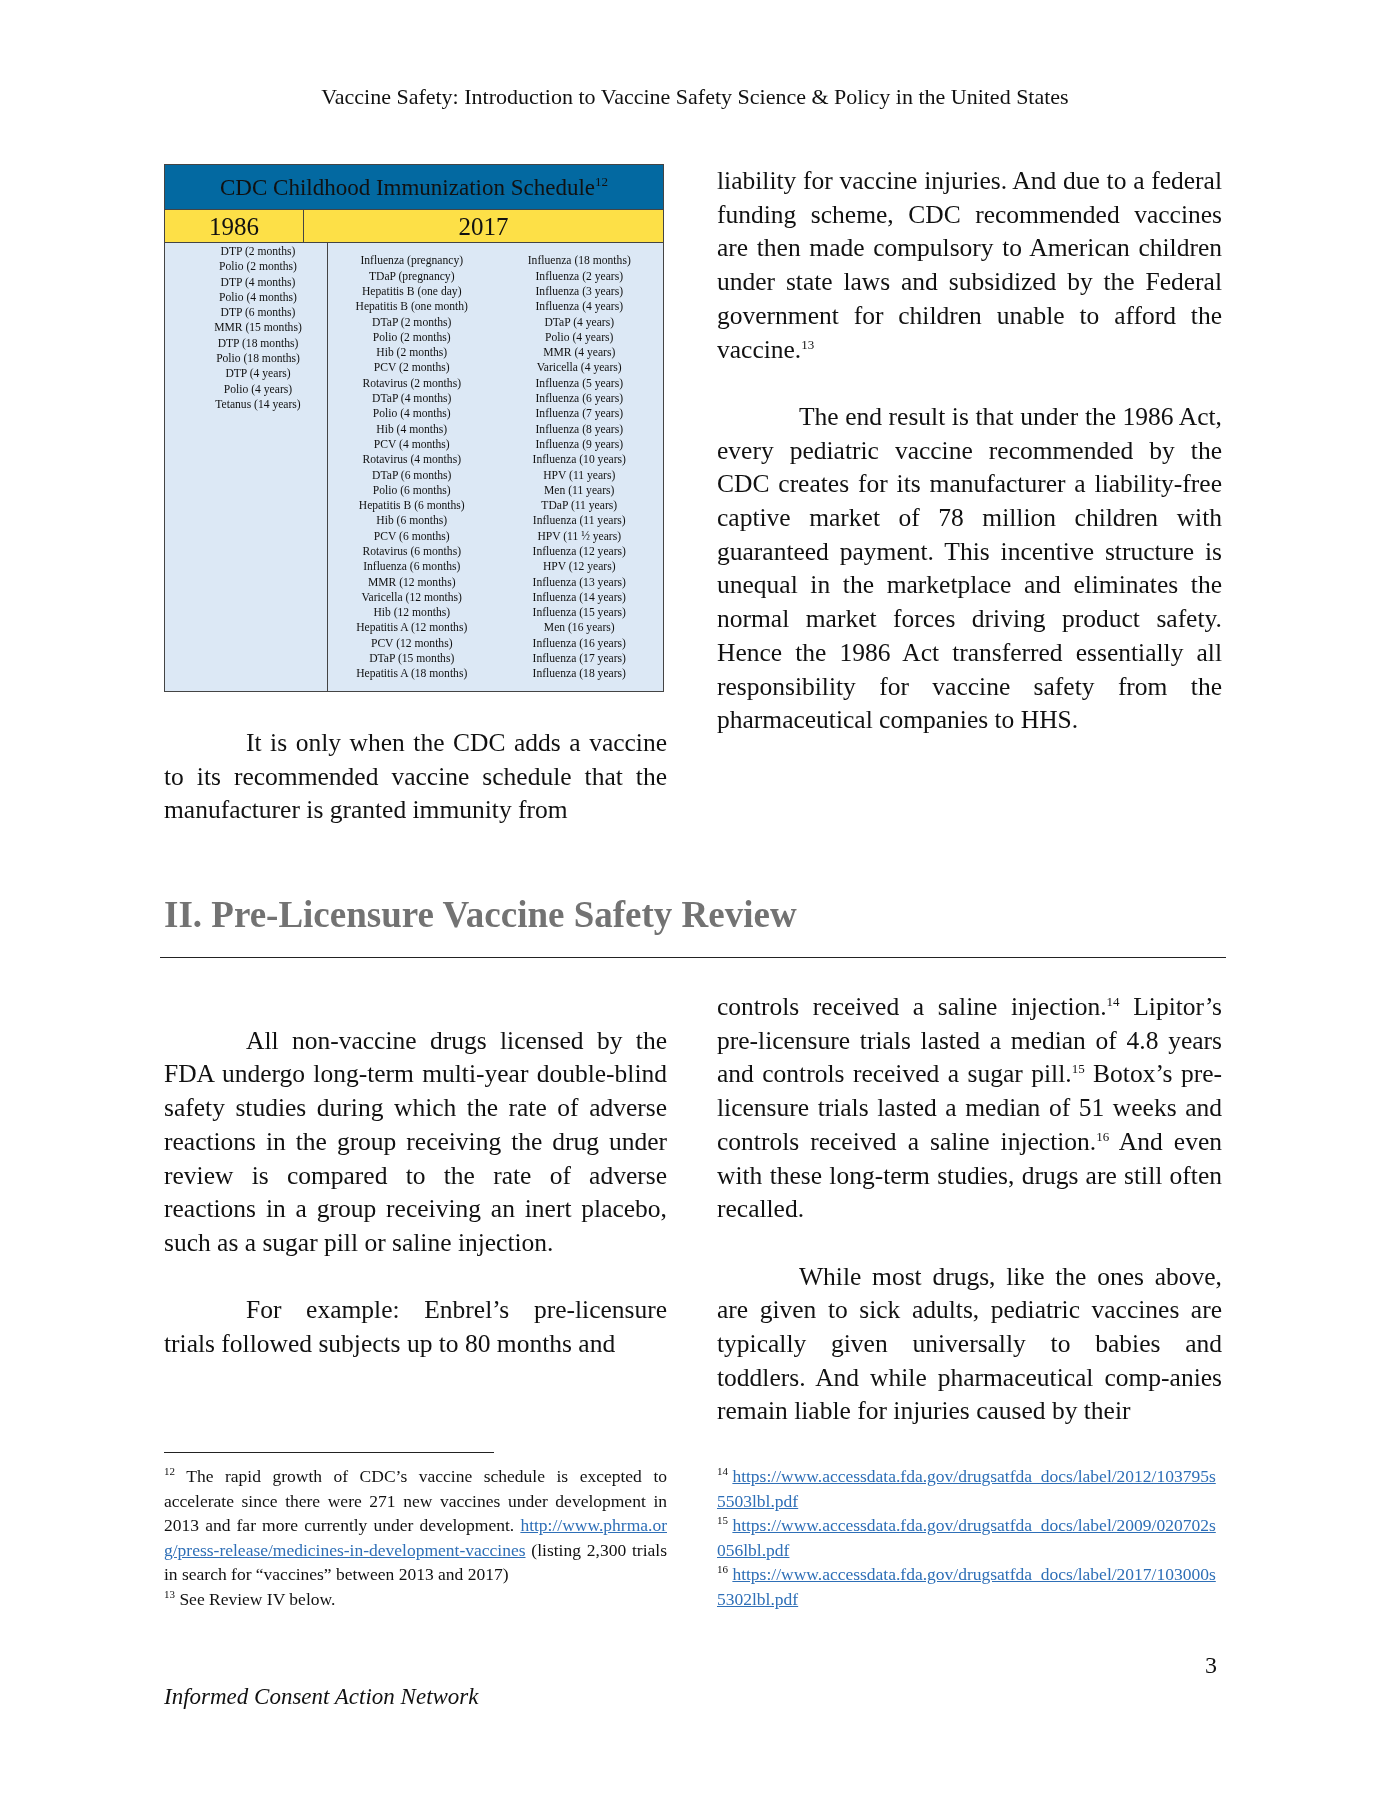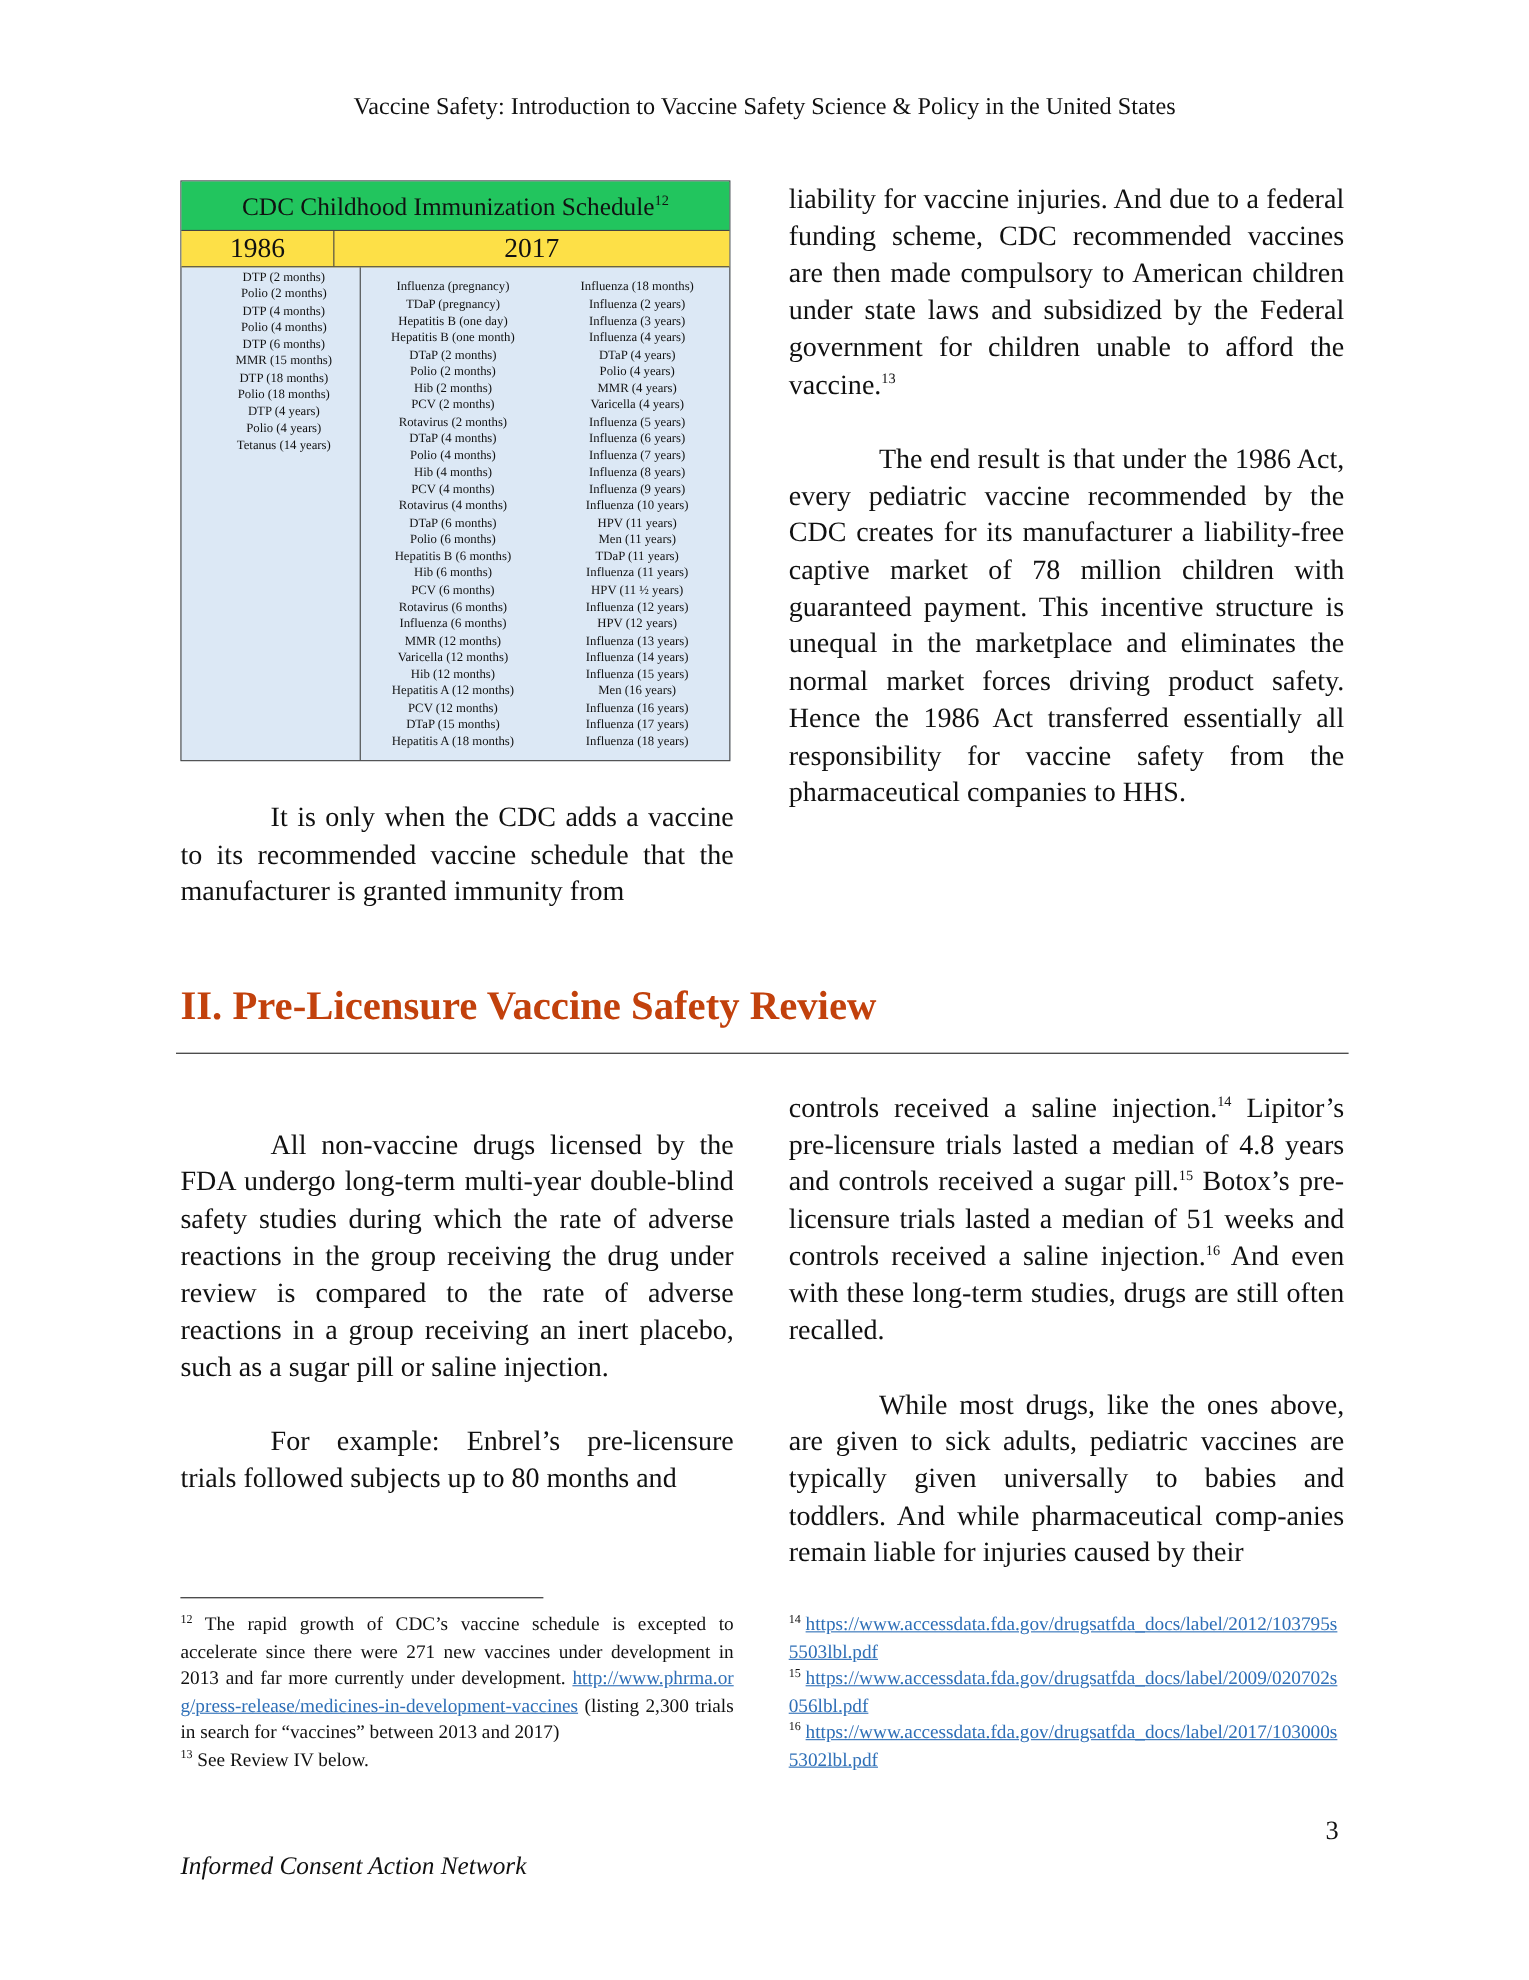--- a/index.html
+++ b/index.html
@@ -8,36 +8,36 @@
   #running-header{position:absolute;top:84px;left:0;width:1390px;text-align:center;
        font-family:"Liberation Serif",serif;font-size:22px;}
   .col{position:absolute;font-family:"Liberation Serif",serif;font-size:25.5px;line-height:33.7px;text-align:justify;}
   .col p{margin:0;}
   .indent{text-indent:82px;}
   .gap{height:33.7px;}
   sup{font-size:13px;line-height:0;vertical-align:super;}
   
   #schedule{position:absolute;left:164px;top:164px;width:500px;height:528px;border:1.5px solid #444;
        background:#dce8f5;box-sizing:border-box;font-family:"Liberation Serif",serif;}
-  #schedule .title{height:44px;background:#22c55e;border-bottom:1.5px solid #444;text-align:center;
+  #schedule .title{height:44px;background:#0369a1;border-bottom:1.5px solid #444;text-align:center;
        font-size:23px;line-height:46px;}
   #schedule .title sup{font-size:13px;}
   #schedule .years{display:flex;height:32px;background:#fde047;border-bottom:1.5px solid #444;font-size:25px;line-height:34px;}
   #schedule .years div{text-align:center;}
   #schedule .y1986{width:138px;border-right:1.5px solid #444;}
   #schedule .y2017{flex:1;}
   #schedule .body{display:flex;height:448px;}
   #schedule .c1986{width:138px;border-right:1.5px solid #444;padding-left:24px;}
   #schedule .c2017{flex:1;display:flex;align-items:center;}
   #schedule .c2017 .sub{flex:1;}
   #schedule .cell{font-size:11.6px;line-height:15.3px;text-align:center;white-space:nowrap;}
   #schedule .list{padding-top:1px;}
   
   #section-heading{position:absolute;left:164px;top:893px;font-family:"Liberation Serif",serif;font-weight:bold;
-       font-size:37px;color:#c2410c;margin:0;}
+       font-size:37px;color:#737373;margin:0;}
   #heading-rule{position:absolute;left:160px;top:957px;width:1066px;height:0;border-top:1.5px solid #222;}
   
   #fn-rule{position:absolute;left:164px;top:1452px;width:330px;border-top:1.5px solid #222;}
   .fn{position:absolute;font-family:"Liberation Serif",serif;font-size:17.5px;line-height:24.5px;text-align:justify;}
   .fn p{margin:0;}
   .fn sup{font-size:11px;}
   .fn a{color:#2e6fb7;text-decoration:underline;word-break:break-all;}
   #page-number{position:absolute;left:1205px;top:1652px;font-family:"Liberation Serif",serif;font-size:24px;}
   #footer-org{position:absolute;left:164px;top:1684px;font-family:"Liberation Serif",serif;font-style:italic;font-size:23px;}
 </style>

